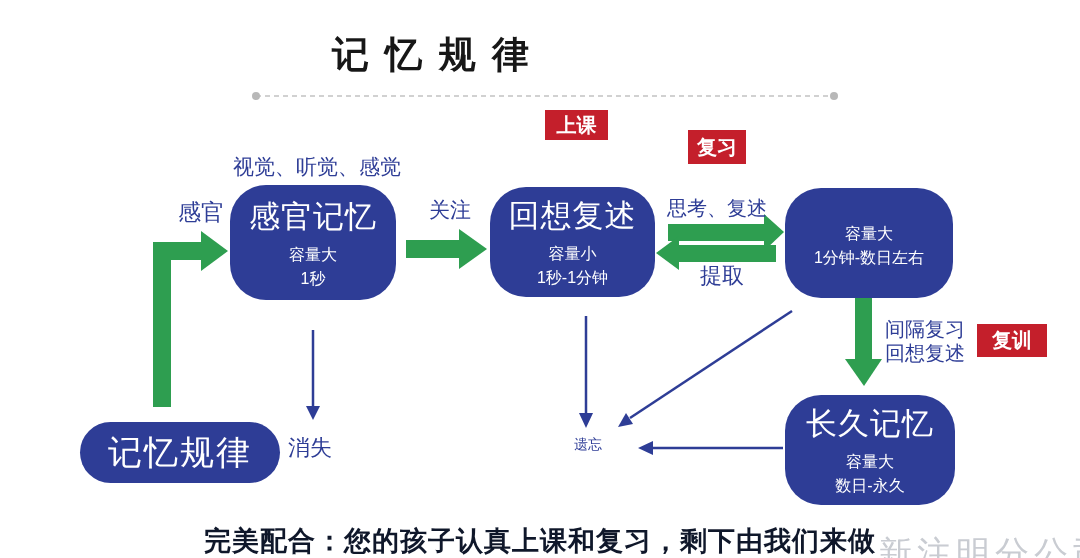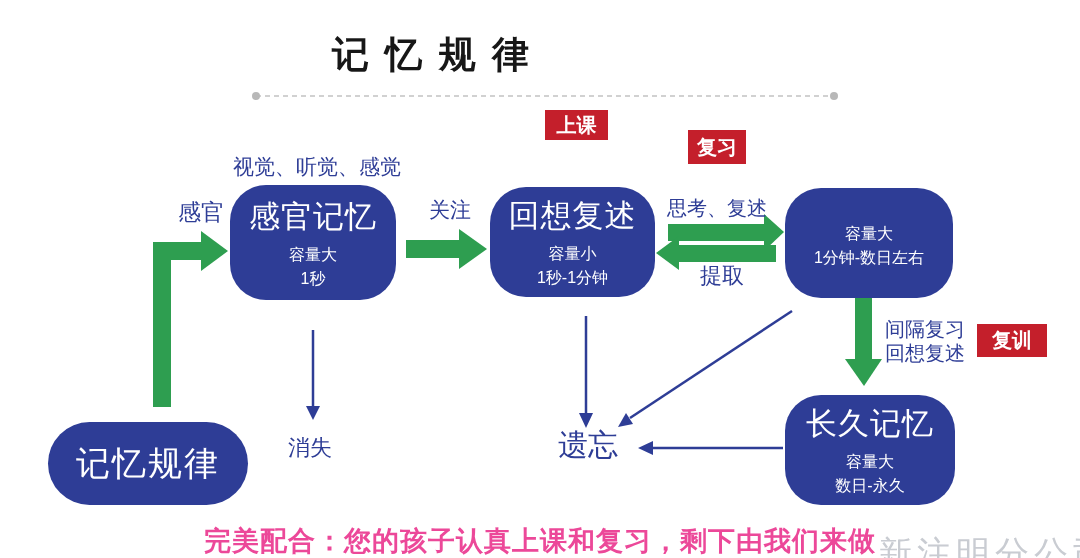--- a/index.html
+++ b/index.html
@@ -25,21 +25,21 @@
   .pill{
     background:#2E3D96;color:#fff;border-radius:42px;
     display:flex;align-items:center;justify-content:center;font-size:34px;letter-spacing:2px;
   }
   .tag{
     background:#C41F2B;color:#ffffff;font-weight:bold;font-size:20px;
     display:flex;align-items:center;justify-content:center;
   }
   .slogan{
     left:0;top:523px;width:1080px;text-align:center;
-    color:#ec4899;font-size:27px;font-weight:bold;letter-spacing:1px;
+    color:#0f172a;font-size:27px;font-weight:bold;letter-spacing:1px;
   }
   .watermark{
     left:878px;top:531px;color:#c9ccd2;font-size:34px;letter-spacing:5px;white-space:nowrap;
   }
   svg.layer{position:absolute;left:0;top:0;}
 </style>
 </head>
 <body>
 
 <div id="stage">
@@ -99,21 +99,21 @@
   <div class="abs title">记 忆 规 律</div>
 
   <div class="abs ctr blue-label" style="left:317px;top:167px;font-size:21px;">视觉、听觉、感觉</div>
   <div class="abs ctr blue-label" style="left:201px;top:212px;font-size:23px;">感官</div>
   <div class="abs ctr blue-label" style="left:450px;top:210px;font-size:21px;">关注</div>
   <div class="abs ctr blue-label" style="left:717px;top:208px;font-size:20px;">思考、复述</div>
   <div class="abs ctr blue-label" style="left:722px;top:276px;font-size:22px;">提取</div>
   <div class="abs ctr blue-label" style="left:925px;top:329px;font-size:20px;">间隔复习</div>
   <div class="abs ctr blue-label" style="left:925px;top:353px;font-size:20px;">回想复述</div>
   <div class="abs ctr blue-label" style="left:310px;top:448px;font-size:22px;">消失</div>
-  <div class="abs ctr blue-label" style="left:588px;top:445px;font-size:30px;">遗忘</div>
+  <div class="abs ctr blue-label" style="left:588px;top:445px;font-size:14px;">遗忘</div>
 
   <div class="abs tag" style="left:545px;top:110px;width:63px;height:30px;">上课</div>
   <div class="abs tag" style="left:688px;top:130px;width:58px;height:34px;">复习</div>
   <div class="abs tag" style="left:977px;top:324px;width:70px;height:33px;">复训</div>
 
   <div class="abs node" style="left:230px;top:185px;width:166px;height:115px;">
     <span class="nt">感官记忆</span>
     <span class="ns">容量大</span>
     <span class="nd">1秒</span>
   </div>
@@ -128,20 +128,20 @@
     <span class="ns">容量大</span>
     <span class="nd">1分钟-数日左右</span>
   </div>
 
   <div class="abs node" style="left:785px;top:395px;width:170px;height:110px;">
     <span class="nt">长久记忆</span>
     <span class="ns">容量大</span>
     <span class="nd">数日-永久</span>
   </div>
 
-  <div class="abs pill" style="left:48px;top:422px;width:200px;height:83px;">
+  <div class="abs pill" style="left:80px;top:422px;width:200px;height:61px;">
     <span>记忆规律</span>
   </div>
 
   <div class="abs slogan">完美配合：您的孩子认真上课和复习，剩下由我们来做</div>
   <div class="abs watermark">新注明分公司</div>
 
 </div>
 
 </body></html>

